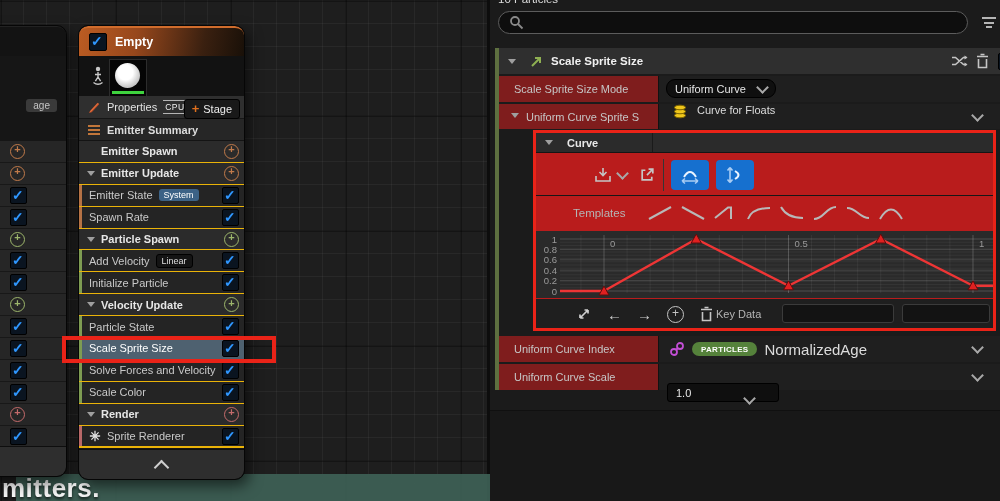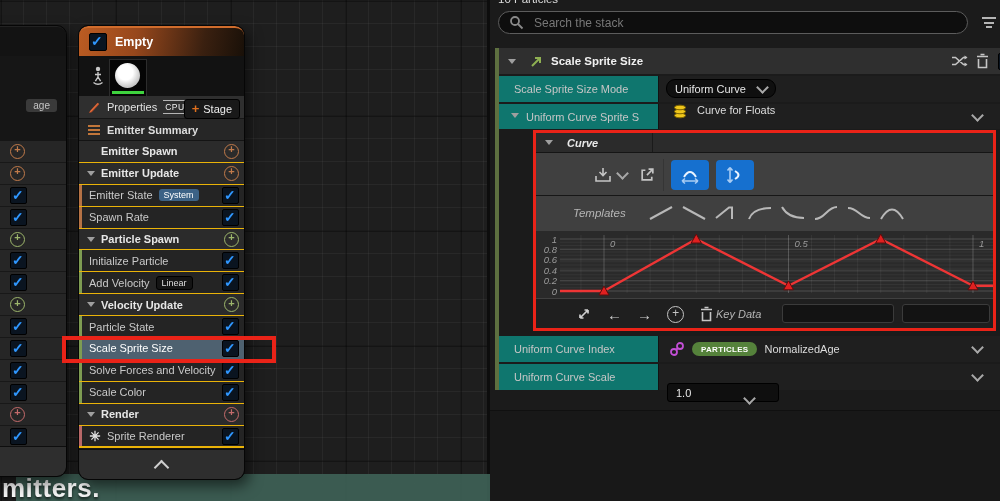--- a/index.html
+++ b/index.html
@@ -102,41 +102,41 @@
   #filter-icon span:nth-child(3){width:6px;margin-left:4px;}
 
   #section-accent{position:absolute;left:5px;top:48px;width:4px;height:342px;background:#5e7040;}
   #section-header{position:absolute;left:9px;top:48px;width:501px;height:26px;background:#2f2f2f;
     display:flex;align-items:center;gap:8px;padding-left:9px;box-sizing:border-box;}
   #section-header .title{font-size:11.5px;font-weight:bold;color:#f0f0f0;}
   #hdr-shuffle{position:absolute;left:452px;top:6px;}
   #hdr-trash{position:absolute;left:477px;top:5px;}
   #hdr-check{position:absolute;left:499px;top:5px;}
 
-  .prow{position:absolute;left:9px;width:501px;background:#0f766e;}
+  .prow{position:absolute;left:9px;width:501px;background:#7f1d1d;}
   .prow .plabel{position:absolute;left:15px;top:50%;transform:translateY(-50%);font-size:11px;color:#c6c6c6;white-space:nowrap;}
   .prow .val-area{position:absolute;left:159px;top:0;bottom:0;right:0;background:#1f1f1f;border-left:1px solid #121212;}
   #mode-row{top:76px;height:26px;}
   #mode-dd{position:absolute;left:7px;top:3px;width:110px;height:19px;background:#0f0f0f;border:1px solid #000;
     border-radius:9px;display:flex;align-items:center;gap:7px;padding:0 8px;box-sizing:border-box;}
   #mode-dd .lbl{font-size:11px;color:#e6e6e6;flex:1;}
   #source-row{top:104px;height:25px;}
   #source-row .tri{position:absolute;left:12px;top:9px;}
   #source-row .plabel{left:27px;max-width:128px;overflow:hidden;}
   #source-val{position:absolute;left:13px;top:0;bottom:0;display:flex;align-items:flex-start;gap:9px;}
   #source-val .lbl{font-size:11px;color:#dcdcdc;}
   .chev-dn{width:7px;height:7px;border-right:2px solid #a8a8a8;border-bottom:2px solid #a8a8a8;transform:rotate(45deg);flex:none;}
   .row-chev{position:absolute;right:18px;top:50%;margin-top:-6px;}
 
   #curve-annot{position:absolute;left:43px;top:130px;width:463px;height:201px;border:3.5px solid #ea2318;
     box-sizing:border-box;z-index:30;pointer-events:none;}
   #left-annot{position:absolute;left:62px;top:336px;width:214px;height:27px;border:4px solid #ea2318;
     box-sizing:border-box;z-index:30;pointer-events:none;}
 
-  #curve-block{position:absolute;left:46px;top:133px;width:457px;height:196px;background:#404040;font-style:italic;}
+  #curve-block{position:absolute;left:46px;top:133px;width:457px;height:196px;background:#b91c1c;}
   #curve-header{position:absolute;left:0;top:0;right:0;height:20px;background:#2b2b2b;display:flex;align-items:center;
     gap:8px;padding-left:9px;box-sizing:border-box;border-bottom:1px solid #151515;}
   #curve-header .title{font-size:11px;font-weight:bold;color:#e8e8e8;}
   #curve-header .col-div{position:absolute;left:116px;top:0;bottom:0;width:1px;background:#1a1a1a;}
   #curve-toolbar{position:absolute;left:0;top:21px;right:0;height:41px;display:flex;align-items:center;border-bottom:1px solid #171717;}
   .tb-sep{width:1px;height:32px;background:#353535;margin:0 7px;}
   .blue-btn{width:38px;height:30px;background:#1670cf;border-radius:4px;display:flex;align-items:center;justify-content:center;margin-right:7px;}
   #templates-row{position:absolute;left:0;top:64px;right:0;height:32px;display:flex;align-items:center;}
   #templates-row .lbl{font-size:11.5px;color:#b5b5b5;margin-left:37px;margin-right:22px;}
   .tmpl{margin-right:7px;display:flex;}
@@ -149,21 +149,21 @@
   .circle-plus::before{content:"+";position:absolute;left:0;right:0;top:-1px;text-align:center;color:#c5c5c5;font-size:12px;}
   #kd-label{font-size:11px;color:#b5b5b5;}
   .kd-field{height:19px;background:#131313;border:1px solid #3b3b3b;border-radius:3px;box-sizing:border-box;}
   #kd-1{position:absolute;left:246px;top:5px;width:112px;}
   #kd-2{position:absolute;left:366px;top:5px;width:88px;}
 
   #index-row{top:336px;height:26px;}
   #index-val{position:absolute;left:10px;top:0;bottom:0;display:flex;align-items:center;gap:7px;}
   .particles-pill{background:#55823b;color:#fff;font-size:8px;font-weight:bold;letter-spacing:.3px;
     padding:2.5px 9px;border-radius:9px;}
-  #index-val .lbl{font-size:11px;color:#dcdcdc;}
+  #index-val .lbl{font-size:15px;color:#dcdcdc;}
   #scale-row{top:364px;height:26px;}
   #scale-input{position:absolute;left:8px;top:19px;width:112px;height:19px;background:#0f0f0f;border:1px solid #000;
     border-radius:3px;color:#e8e8e8;font-size:11px;padding:0 8px;box-sizing:border-box;font-family:"Liberation Sans",sans-serif;}
   #panel-expander{position:absolute;left:9px;top:392px;width:501px;height:16px;display:flex;align-items:center;justify-content:center;}
   #panel-bottom{position:absolute;left:0;top:410px;width:510px;height:91px;background:#181818;border-top:1px solid #101010;}
 </style>
 </head>
 <body>
 
 <div id="canvas">
@@ -283,28 +283,28 @@
           <span class="cb"></span>
         </div>
         <div class="stack-row row-group">
           <span class="tri"></span>
           <span class="row-label">Particle Spawn</span>
           <span class="flex-sp"></span>
           <span class="plus plus-green"></span>
         </div>
         <div class="stack-row row-module">
           <span class="accent accent-green"></span>
-          <span class="row-label">Initialize Particle</span>
-          <span class="flex-sp"></span>
-          <span class="cb"></span>
-        </div>
-        <div class="stack-row row-module">
-          <span class="accent accent-green"></span>
           <span class="row-label">Add Velocity</span>
           <span class="badge badge-dark">Linear</span>
+          <span class="flex-sp"></span>
+          <span class="cb"></span>
+        </div>
+        <div class="stack-row row-module">
+          <span class="accent accent-green"></span>
+          <span class="row-label">Initialize Particle</span>
           <span class="flex-sp"></span>
           <span class="cb"></span>
         </div>
         <div class="stack-row row-group">
           <span class="tri"></span>
           <span class="row-label">Velocity Update</span>
           <span class="flex-sp"></span>
           <span class="plus plus-green"></span>
         </div>
         <div class="stack-row row-module">
@@ -357,21 +357,20 @@
   <div id="left-annot"></div>
 
   <div id="stack-panel">
     <div id="panel-top-label">10 Particles</div>
 
     <div id="search-bar">
       <svg width="15" height="15" viewBox="0 0 15 15">
         <circle cx="6" cy="6" r="4" fill="none" stroke="#8a8a8a" stroke-width="1.8"></circle>
         <path d="M9,9 L13.5,13.5" stroke="#8a8a8a" stroke-width="1.8"></path>
       </svg>
-      <input id="search-input" placeholder="Search the stack" style="">
     </div>
     <div id="filter-icon">
         <span></span>
         <span></span>
         <span></span>
       </div>
 
     <div id="section-accent"></div>
 
     <div id="section-header">

